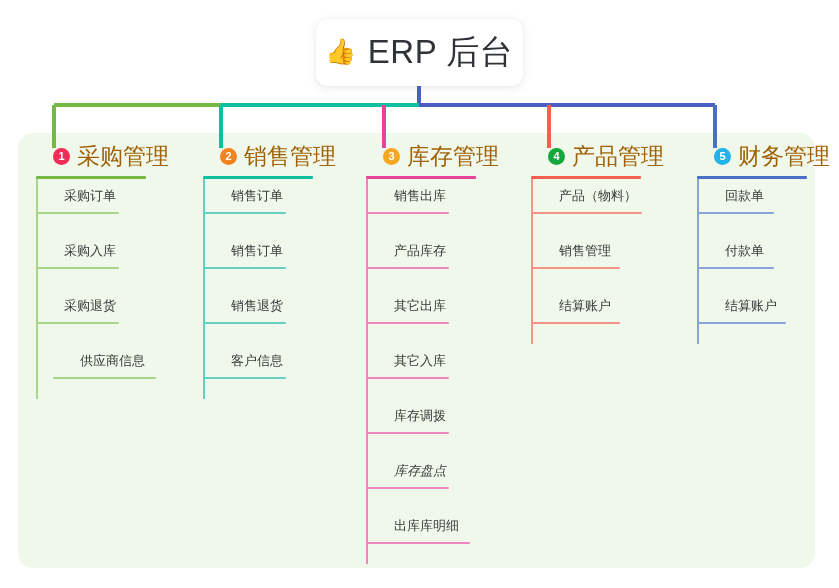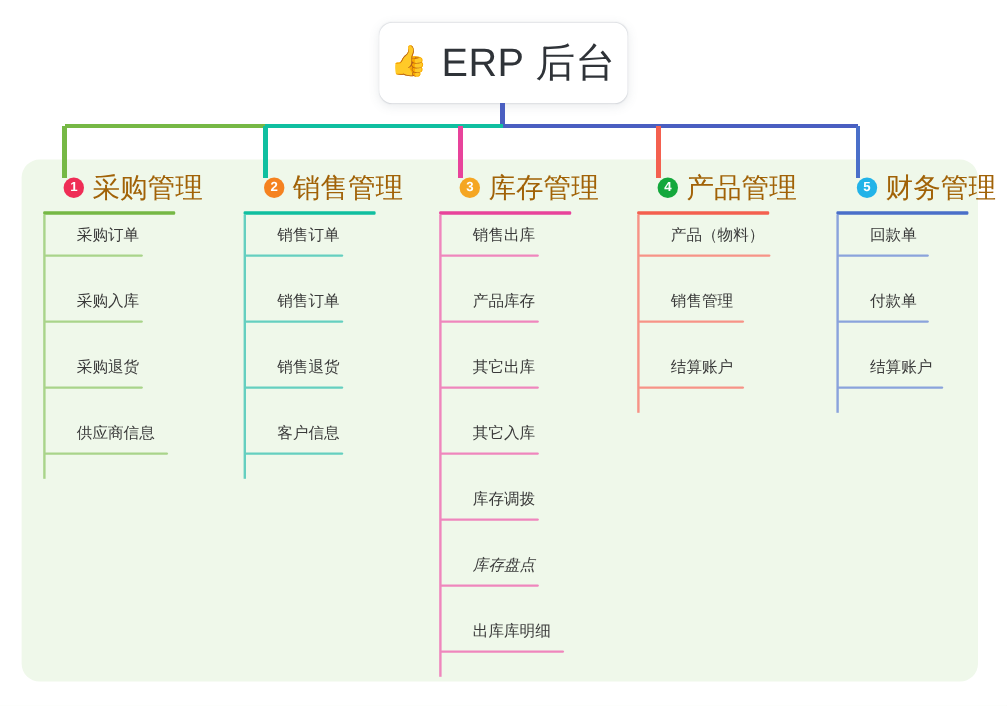--- a/index.html
+++ b/index.html
@@ -185,21 +185,21 @@
             <div class="leaf-rule" style="background: rgb(169, 212, 138); width: 82px;"></div>
           </div>
           <div class="leaf" style="height: 55px;">
             <div class="leaf-text">采购入库</div>
             <div class="leaf-rule" style="background: rgb(169, 212, 138); width: 82px;"></div>
           </div>
           <div class="leaf" style="height: 55px;">
             <div class="leaf-text">采购退货</div>
             <div class="leaf-rule" style="background: rgb(169, 212, 138); width: 82px;"></div>
           </div>
-          <div class="leaf" style="height: 55px;">
+          <div class="leaf" style="height: 55px; margin-left: 16px;">
             <div class="leaf-text">供应商信息</div>
             <div class="leaf-rule" style="background: rgb(169, 212, 138); width: 103px;"></div>
           </div>
         </div>
       </div>
       <div class="column" style="left: 203px; width: 151px;">
         <div class="col-header">
           <span class="badge" style="background: rgb(245, 130, 32);">2</span>
           <span class="col-title">销售管理</span>
         </div>

